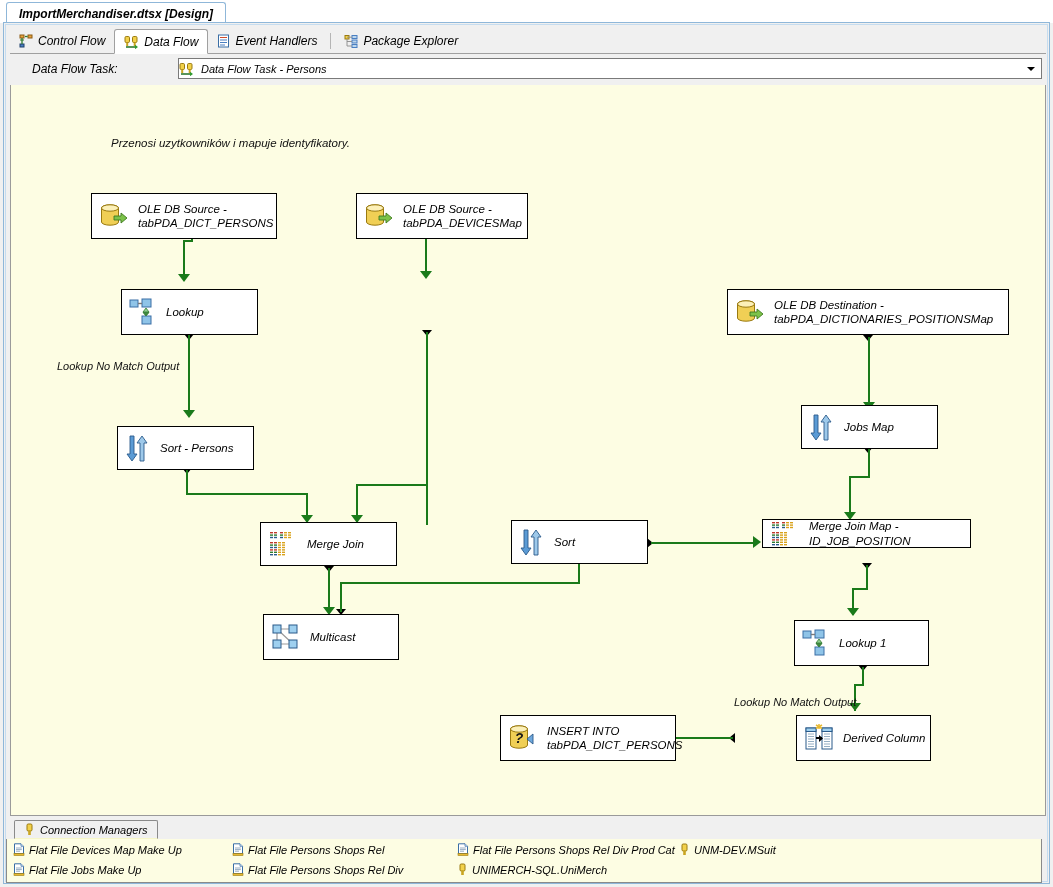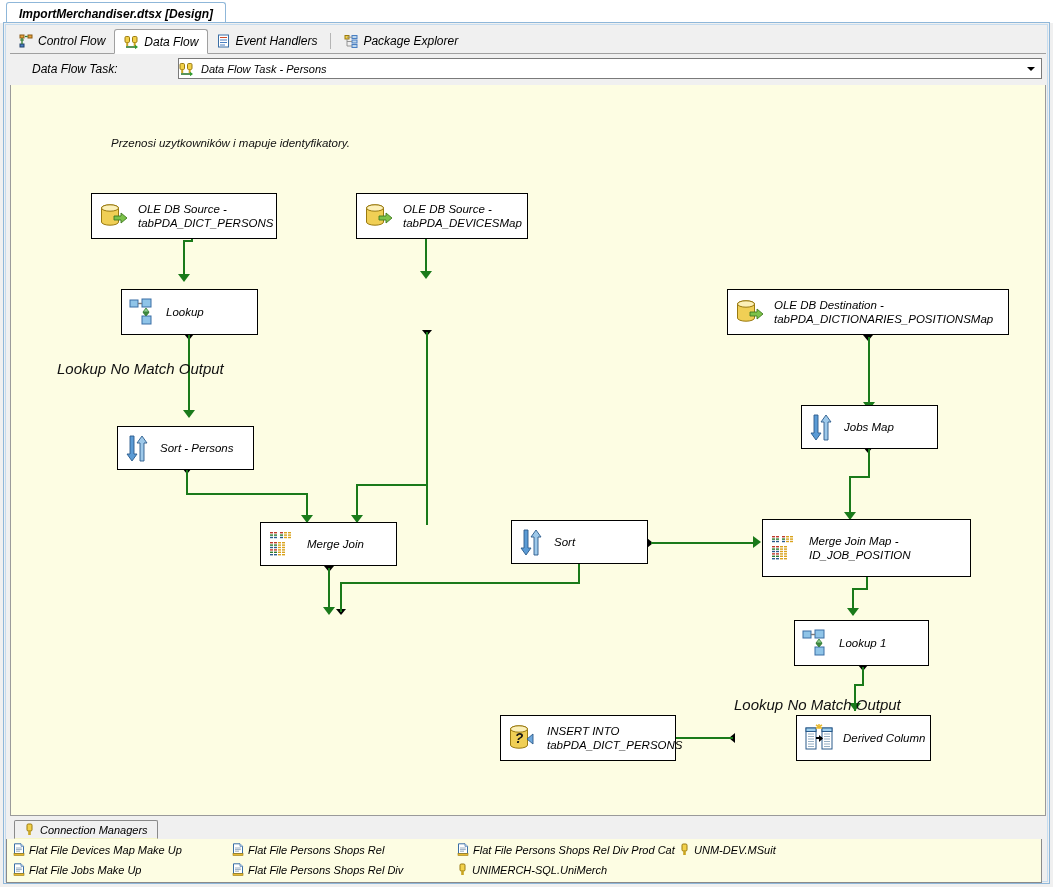--- a/index.html
+++ b/index.html
@@ -103,21 +103,21 @@
   .arrow-r{position:absolute;width:0;height:0;border-top:6px solid transparent;
            border-bottom:6px solid transparent;border-left:8px solid #1a7a1a;}
   .arrow-l{position:absolute;width:0;height:0;border-top:6px solid transparent;
            border-bottom:6px solid transparent;border-right:8px solid #1a7a1a;}
   .nub-d{position:absolute;width:0;height:0;border-left:5px solid transparent;
          border-right:5px solid transparent;border-top:6px solid #000;}
   .nub-r{position:absolute;width:0;height:0;border-top:5px solid transparent;
          border-bottom:5px solid transparent;border-left:6px solid #000;}
   .nub-l{position:absolute;width:0;height:0;border-top:5px solid transparent;
          border-bottom:5px solid transparent;border-right:6px solid #000;}
-  .conn-label{position:absolute;font-size:15px;color:#111;white-space:nowrap;}
+  .conn-label{position:absolute;font-size:11px;color:#111;white-space:nowrap;}
 
   
   .cmpane{position:absolute;left:0;top:795px;width:1036px;height:63px;text-align:right;}
   .cmtabrow{position:absolute;left:0;top:0;width:1036px;height:19px;border-bottom:1px solid #8a8a8a;}
   .cmtab{
     position:absolute;left:8px;top:0;height:19px;background:#f0f0f0;
     border:1px solid #8a8a8a;border-bottom:1px solid #f7f7c8;
     border-radius:2px 2px 0 0;
     display:flex;align-items:center;gap:5px;padding:0 9px;
     font-size:11px;box-sizing:border-box;
@@ -428,21 +428,21 @@
       <div class="node" style="left:500px;top:435px;width:137px;height:44px;">
         <span class="nodeicon">
           <svg class="ic" width="26" height="30" viewBox="0 0 26 30">
             <path d="M5 3 L9 3 L9 21 L12 21 L7 28 L2 21 L5 21 Z" fill="#5b9bd5" stroke="#2a5a8a" stroke-width="0.9"></path>
             <path d="M15 28 L19 28 L19 10 L22 10 L17 3 L12 10 L15 10 Z" fill="#9ec9ea" stroke="#2a5a8a" stroke-width="0.9"></path>
           </svg>
         </span>
         <span class="node-label">Sort</span>
       </div>
 
-      <div class="node" style="left:751px;top:434px;width:209px;height:58px;">
+      <div class="node" style="left:751px;top:434px;width:209px;height:29px;">
         <span class="nodeicon">
           <svg class="ic" width="30" height="30" viewBox="0 0 30 30">
             <g>
               <rect x="2" y="3" width="3" height="1.4" fill="#c0392b"></rect>
                   <rect x="6" y="3" width="3" height="1.4" fill="#c0392b"></rect>
               <rect x="2" y="5.4" width="3" height="1.4" fill="#2f7a2f"></rect>
                   <rect x="6" y="5.4" width="3" height="1.4" fill="#2f7a2f"></rect>
               <rect x="2" y="7.8" width="3" height="1.4" fill="#2a5a8a"></rect>
                   <rect x="6" y="7.8" width="3" height="1.4" fill="#2a5a8a"></rect>
             </g>
@@ -482,20 +482,32 @@
                   <rect x="6" y="25" width="3" height="1.4" fill="#2a5a8a"></rect>
                   <rect x="10" y="25" width="3" height="1.4" fill="#d9a21b"></rect>
                   <rect x="14" y="25" width="3" height="1.4" fill="#d9a21b"></rect>
             </g>
           </svg>
         </span>
         <span class="node-label">Merge Join Map -
 ID_JOB_POSITION</span>
       </div>
 
+      <div class="node" style="left:252px;top:529px;width:136px;height:46px;">
+        <span class="nodeicon">
+          <svg class="ic" width="30" height="30" viewBox="0 0 30 30">
+            <path d="M6 7 L22 7 M6 7 L22 22 M6 7 L6 22 M6 22 L22 22" stroke="#9a9a9a" stroke-width="1.2" fill="none"></path>
+            <rect x="2" y="3" width="8" height="8" fill="#9fd0ef" stroke="#2a5a8a"></rect>
+            <rect x="18" y="3" width="8" height="8" fill="#9fd0ef" stroke="#2a5a8a"></rect>
+            <rect x="2" y="18" width="8" height="8" fill="#9fd0ef" stroke="#2a5a8a"></rect>
+            <rect x="18" y="18" width="8" height="8" fill="#9fd0ef" stroke="#2a5a8a"></rect>
+          </svg>
+        </span>
+        <span class="node-label">Multicast</span>
+      </div>
 
       <div class="node" style="left:783px;top:535px;width:135px;height:46px;">
         <span class="nodeicon">
           <svg class="ic" width="28" height="30" viewBox="0 0 28 30">
             <rect x="1" y="3" width="8" height="7" fill="#8fc4e8" stroke="#3a6ea5"></rect>
             <rect x="13" y="2" width="9" height="8" fill="#8fc4e8" stroke="#3a6ea5"></rect>
             <rect x="13" y="19" width="9" height="8" fill="#8fc4e8" stroke="#3a6ea5"></rect>
             <path d="M9 6.5 L13 6.5" stroke="#7a7a7a" stroke-width="1.4"></path>
             <path d="M17 11 L20 15 L14 15 Z" fill="#8fd08f" stroke="#2f7a2f" stroke-width="0.8"></path>
             <path d="M17 19 L20 15.5 L14 15.5 Z" fill="#3f8a3f" stroke="#2f7a2f" stroke-width="0.8"></path>

